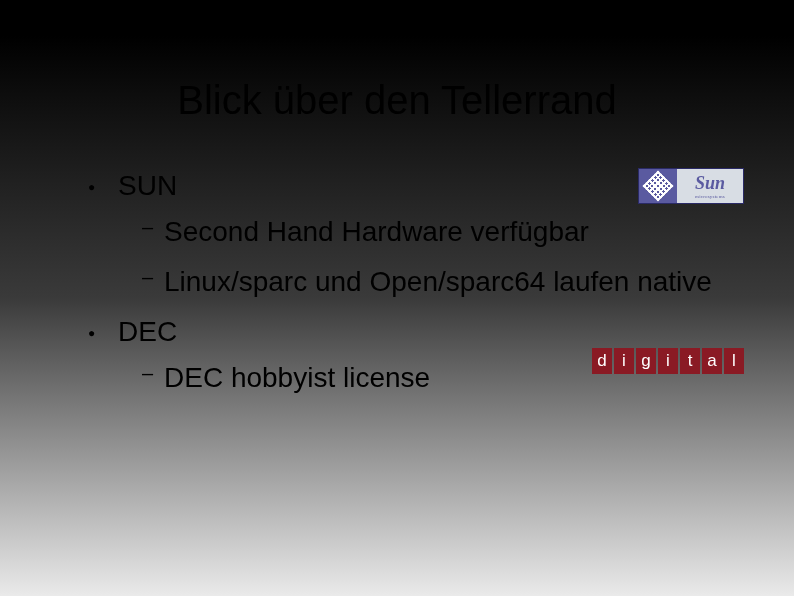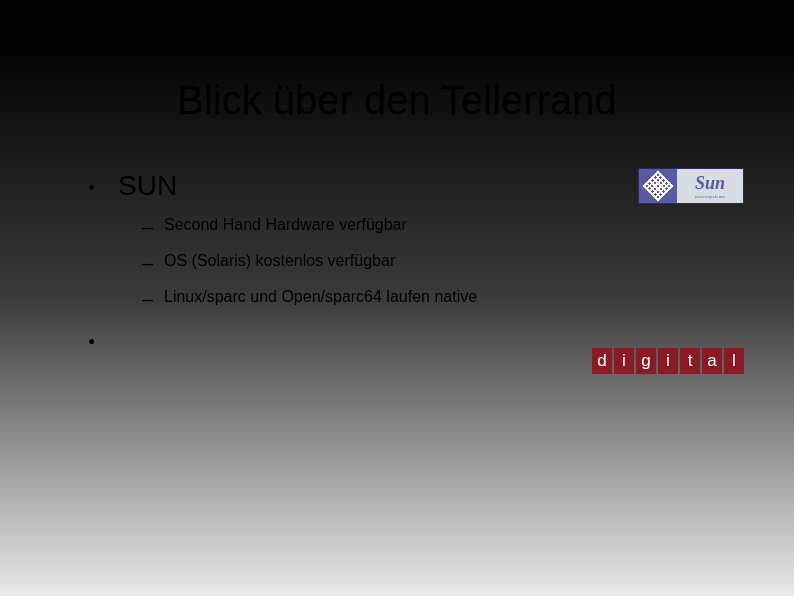--- a/index.html
+++ b/index.html
@@ -56,21 +56,21 @@
     margin-top: 2px;
   }
   .l2 {
     list-style: none;
     padding: 0 0 0 24px;
   }
   .l2 > li {
     position: relative;
     padding-left: 22px;
     margin-bottom: 18px;
-    font-size: 16px;
+    font-size: 28px;
     color: #000;
   }
   .l2 > li::before {
     content: "–";
     position: absolute;
     left: 0;
     top: 0;
     font-size: 20px;
     color: #000;
   }
@@ -171,24 +171,25 @@
     <span>a</span>
     <span>l</span>
   </div>
 
   <div class="content">
     <ul class="l1">
       <li>
         <span class="l1-label">SUN</span>
         <ul class="l2">
           <li>Second Hand Hardware verfügbar</li>
-          <li>OS (Solaris) kostenlos verfügbar</li>
           <li>Linux/sparc und Open/sparc64 laufen native</li>
         </ul>
       </li>
       <li>
+        <span class="l1-label">DEC</span>
         <ul class="l2">
+          <li>DEC hobbyist license</li>
         </ul>
       </li>
     </ul>
   </div>
 
 </div>
 
 </body></html>

